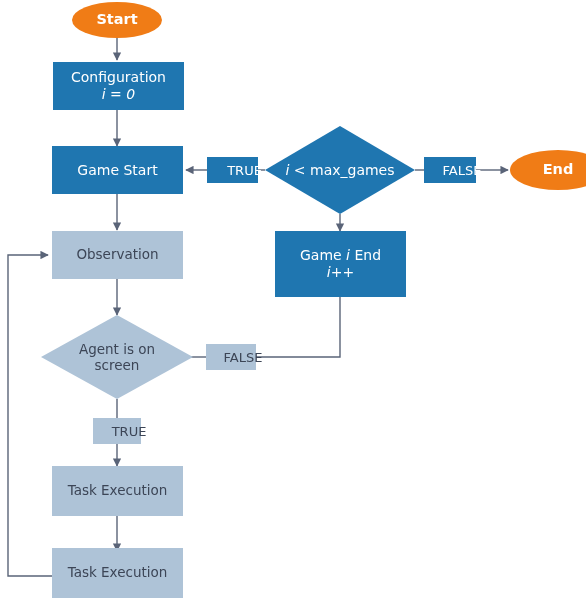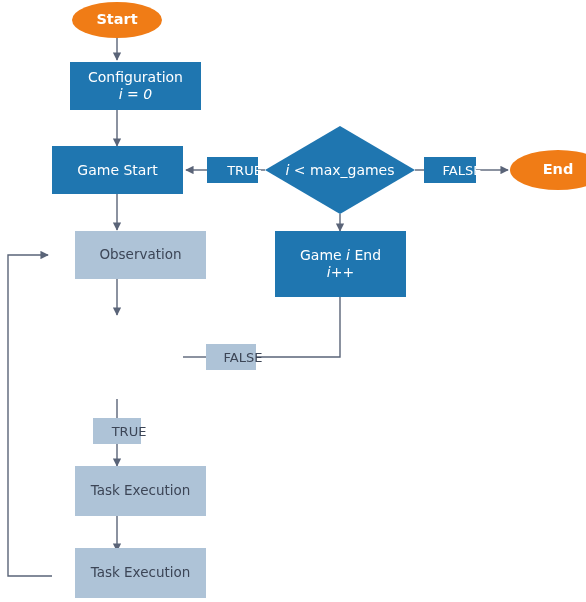--- a/index.html
+++ b/index.html
@@ -37,21 +37,20 @@
   }
   .box-dark {
     background: #1f76b0;
     color: #ffffff;
     font-size: 14px;
   }
   .box-light {
     background: #aec3d7;
     color: #3c4556;
     font-size: 13.5px;
-    margin-left: 23px;
   }
   .ellipse {
     border-radius: 50%;
     background: #f07c16;
     color: #ffffff;
     font-size: 14.5px;
     font-weight: bold;
   }
   .label-chip {
     position: absolute;
@@ -152,21 +151,21 @@
       <path d="M 117 516 L 117 551" marker-end="url(#arrow)"></path>
 
       <path d="M 52 576 L 8 576 L 8 255 L 48 255" marker-end="url(#arrow)"></path>
     </g>
   </svg>
 
   <div class="node ellipse" style="left:72px; top:2px; width:90px; height:36px;">
     <span>Start</span>
   </div>
 
-  <div class="node box-dark" style="left:70px; top:62px; width:131px; height:48px;">
+  <div class="node box-dark" style="left:53px; top:62px; width:131px; height:48px;">
     <span>Configuration</span>
     <span class="line2"><span class="ital">i</span> = 0</span>
   </div>
 
   <div class="node box-dark" style="left:52px; top:146px; width:131px; height:48px;">
     <span>Game Start</span>
   </div>
 
   <div class="label-chip chip-dark" style="left:207px; top:157px; width:51px; height:26px;">
     <span>TRUE</span>
@@ -191,20 +190,29 @@
 
   <div class="node box-dark" style="left:275px; top:231px; width:131px; height:66px;">
     <span>Game <span class="ital">i</span> End</span>
     <span class="line2"><span class="ital">i</span>++</span>
   </div>
 
   <div class="node box-light" style="left:52px; top:231px; width:131px; height:48px;">
     <span>Observation</span>
   </div>
 
+  <div class="diamond-wrap diamond-light" style="left:41px; top:315px; width:152px; height:84px;">
+    <svg class="diamond-shape" viewBox="0 0 152 84" xmlns="http://www.w3.org/2000/svg">
+      <polygon points="76,0 152,42 76,84 0,42" fill="#aec3d7"></polygon>
+    </svg>
+    <div class="diamond-text">
+      <span>Agent is on</span>
+      <span>screen</span>
+    </div>
+  </div>
 
   <div class="label-chip chip-light" style="left:206px; top:344px; width:50px; height:26px;">
     <span>FALSE</span>
   </div>
 
   <div class="label-chip chip-light" style="left:93px; top:418px; width:48px; height:26px;">
     <span>TRUE</span>
   </div>
 
   <div class="node box-light" style="left:52px; top:466px; width:131px; height:50px;">

